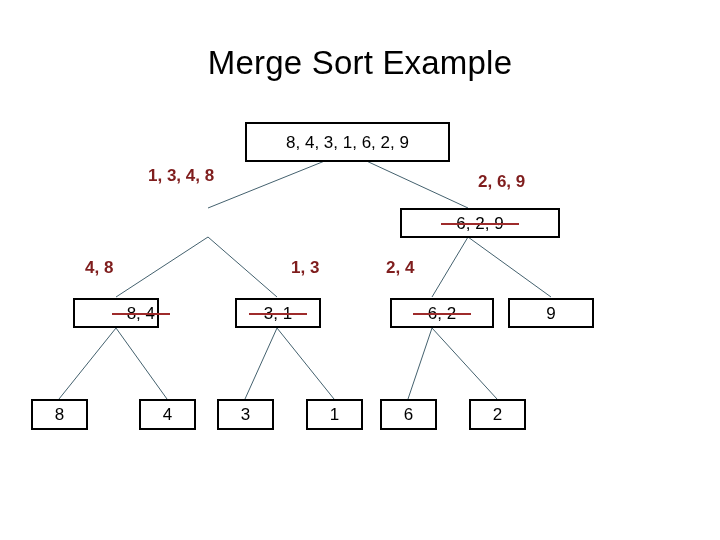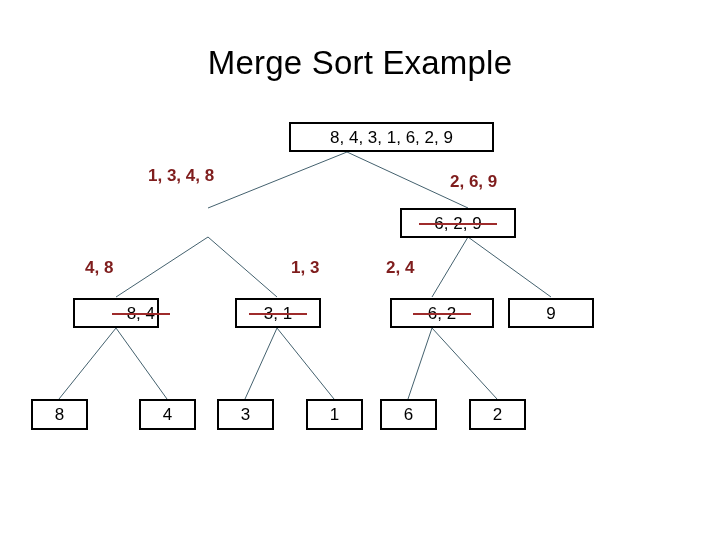--- a/index.html
+++ b/index.html
@@ -95,25 +95,25 @@
       <line x1="116" y1="328" x2="167" y2="399"></line>
 
       <line x1="277" y1="328" x2="245" y2="399"></line>
       <line x1="277" y1="328" x2="334" y2="399"></line>
 
       <line x1="432" y1="328" x2="408" y2="399"></line>
       <line x1="432" y1="328" x2="497" y2="399"></line>
     </g>
   </svg>
 
-  <div class="node" style="left:245px; top:122px; width:205px; height:30px;margin-left:44px;">
+  <div class="node" style="left:245px; top:122px; width:205px; height:40px;">
     <span class="txt">8, 4, 3, 1, 6, 2, 9</span>
   </div>
 
-  <div class="node struck" style="left:400px; top:208px; width:116px; height:30px;">
+  <div class="node struck" style="left:400px; top:208px; width:160px; height:30px;">
     <span class="txt">6, 2, 9</span>
   </div>
 
   <div class="node struck" style="left:73px; top:298px; width:86px; height:30px;justify-content:flex-end;">
     <span class="txt">8, 4</span>
   </div>
   <div class="node struck" style="left:235px; top:298px; width:86px; height:30px;">
     <span class="txt">3, 1</span>
   </div>
   <div class="node struck" style="left:390px; top:298px; width:104px; height:30px;">
@@ -136,18 +136,18 @@
     <span class="txt">1</span>
   </div>
   <div class="node" style="left:380px; top:399px; width:57px; height:31px;">
     <span class="txt">6</span>
   </div>
   <div class="node" style="left:469px; top:399px; width:57px; height:31px;">
     <span class="txt">2</span>
   </div>
 
   <div class="rlabel" style="left:148px; top:167px;">1, 3, 4, 8</div>
-  <div class="rlabel" style="left:450px; top:173px;text-align:center;">2, 6, 9</div>
+  <div class="rlabel" style="left:478px; top:173px;text-align:center;">2, 6, 9</div>
   <div class="rlabel" style="left:85px; top:259px;">4, 8</div>
   <div class="rlabel" style="left:291px; top:259px;">1, 3</div>
   <div class="rlabel" style="left:386px; top:259px;">2, 4</div>
 
 </div>
 
 </body></html>

